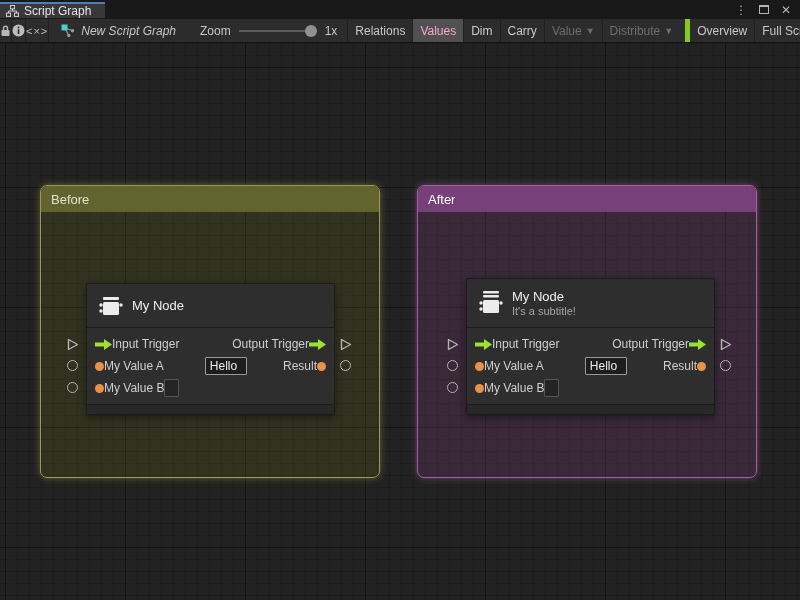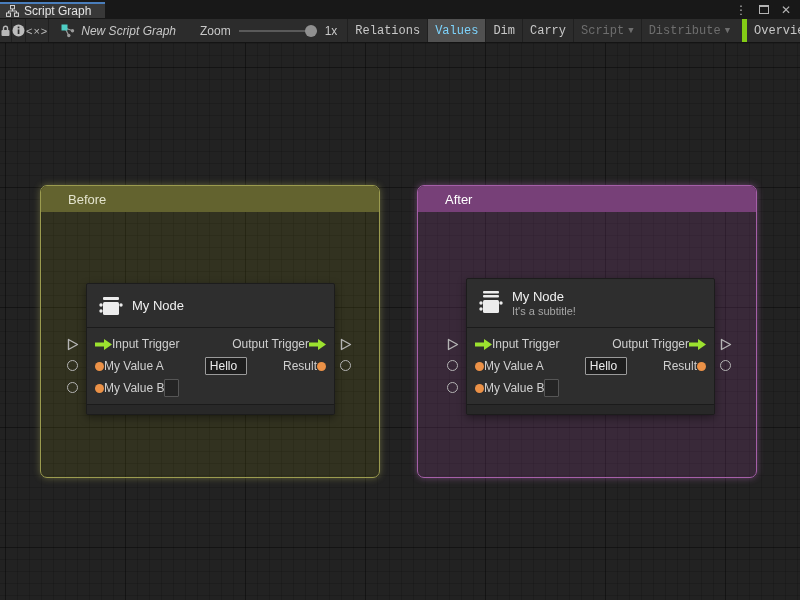--- a/index.html
+++ b/index.html
@@ -22,43 +22,43 @@
              display:flex; align-items:stretch; font-size:12px; color:#c8c8c8;
              white-space:nowrap; overflow:hidden; border-bottom:1px solid #141414; }
   .tcell { display:flex; align-items:center; justify-content:center; border-right:1px solid #202020; }
   .cell-lock { width:25px; } .cell-info { width:31px; } .cell-code { width:62px; color:#bdbdbd; font-size:11px; letter-spacing:1px;}
   .graph-name { display:flex; align-items:center; gap:6px; padding:0 10px 0 12px; }
   .zoom-area { display:flex; align-items:center; gap:8px; padding:0 10px 0 14px; }
   .slider { position:relative; width:78px; height:12px; }
   .slider .track { position:absolute; top:5px; left:0; right:0; height:2px; background:#5a5a5a; }
   .slider .handle { position:absolute; top:0; right:0; width:12px; height:12px; border-radius:50%; background:#909090; }
   .toggles { margin-left:auto; display:flex; align-items:stretch; }
-  .tbtn { display:flex; align-items:center; gap:4px; padding:0 7px; border-left:1px solid #202020; cursor:default;font-family:Liberation Mono, monospace; }
-  .tbtn.active { background:#515151; color:#7dd3fc; }
+  .tbtn { display:flex; align-items:center; gap:4px; padding:0 7px; border-left:1px solid #202020; cursor:default; }
+  .tbtn.active { background:#515151; color:#f9a8d4; }
   .tbtn.disabled { color:#6e6e6e; }
   .tbtn .chev { font-size:9px; }
   .gap-before { margin-left:5px; border-left:5px solid #84cc16; }
 
   
   .canvas { position:absolute; top:43px; left:0; width:800px; height:557px; background-color:#222222;
     background-image:
       linear-gradient(to right, rgba(0,0,0,0.32) 1px, transparent 1px),
       linear-gradient(to bottom, rgba(0,0,0,0.32) 1px, transparent 1px),
       linear-gradient(to right, rgba(0,0,0,0.14) 1px, transparent 1px),
       linear-gradient(to bottom, rgba(0,0,0,0.14) 1px, transparent 1px);
     background-size: 120px 120px, 120px 120px, 12px 12px, 12px 12px;
     background-position: 5px 0, 0 24px, 5px 0, 0 0; }
 
   
   .group { position:absolute; width:340px; height:293px; border-radius:7px; overflow:hidden; }
   .group-before { left:40px; top:142px; background:rgba(150,150,20,0.14); border:1px solid #9b9b4f;
                   box-shadow:0 0 7px rgba(176,176,90,0.45); }
   .group-after  { left:417px; top:142px; background:rgba(165,80,165,0.18); border:1px solid #a55fa8;
                   box-shadow:0 0 7px rgba(190,110,195,0.45); }
-  .group-header { height:26px; display:flex; align-items:center; padding:0 27px; font-size:13px; }
+  .group-header { height:26px; display:flex; align-items:center; padding:0 10px; font-size:13px; }
   .group-before .group-header { background:#63632f; color:#e3e3cd; }
   .group-after  .group-header { background:#774078; color:#ffffff; }
 
   
   .node { position:absolute; width:249px; background:#2e2e2e; border:1px solid #1c1c1c; border-radius:2px;
           box-shadow:0 3px 8px rgba(0,0,0,0.4); display:flex; flex-direction:column; }
   .node-before { left:86px; top:240px; }
   .node-after  { left:466px; top:235px; }
   .node-header { display:flex; align-items:center; gap:9px; padding:0 10px; border-bottom:1px solid #1b1b1b; height:44px; }
   .node-after .node-header { height:49px; }
@@ -153,21 +153,21 @@
       <div class="tbtn active">
         <span>Values</span>
       </div>
       <div class="tbtn">
         <span>Dim</span>
       </div>
       <div class="tbtn">
         <span>Carry</span>
       </div>
       <div class="tbtn disabled">
-        <span>Script</span>
+        <span>Value</span>
         <span class="chev">▼</span>
       </div>
       <div class="tbtn disabled">
         <span>Distribute</span>
         <span class="chev">▼</span>
       </div>
       <div class="tbtn gap-before">
         <span>Overview</span>
       </div>
       <div class="tbtn">

